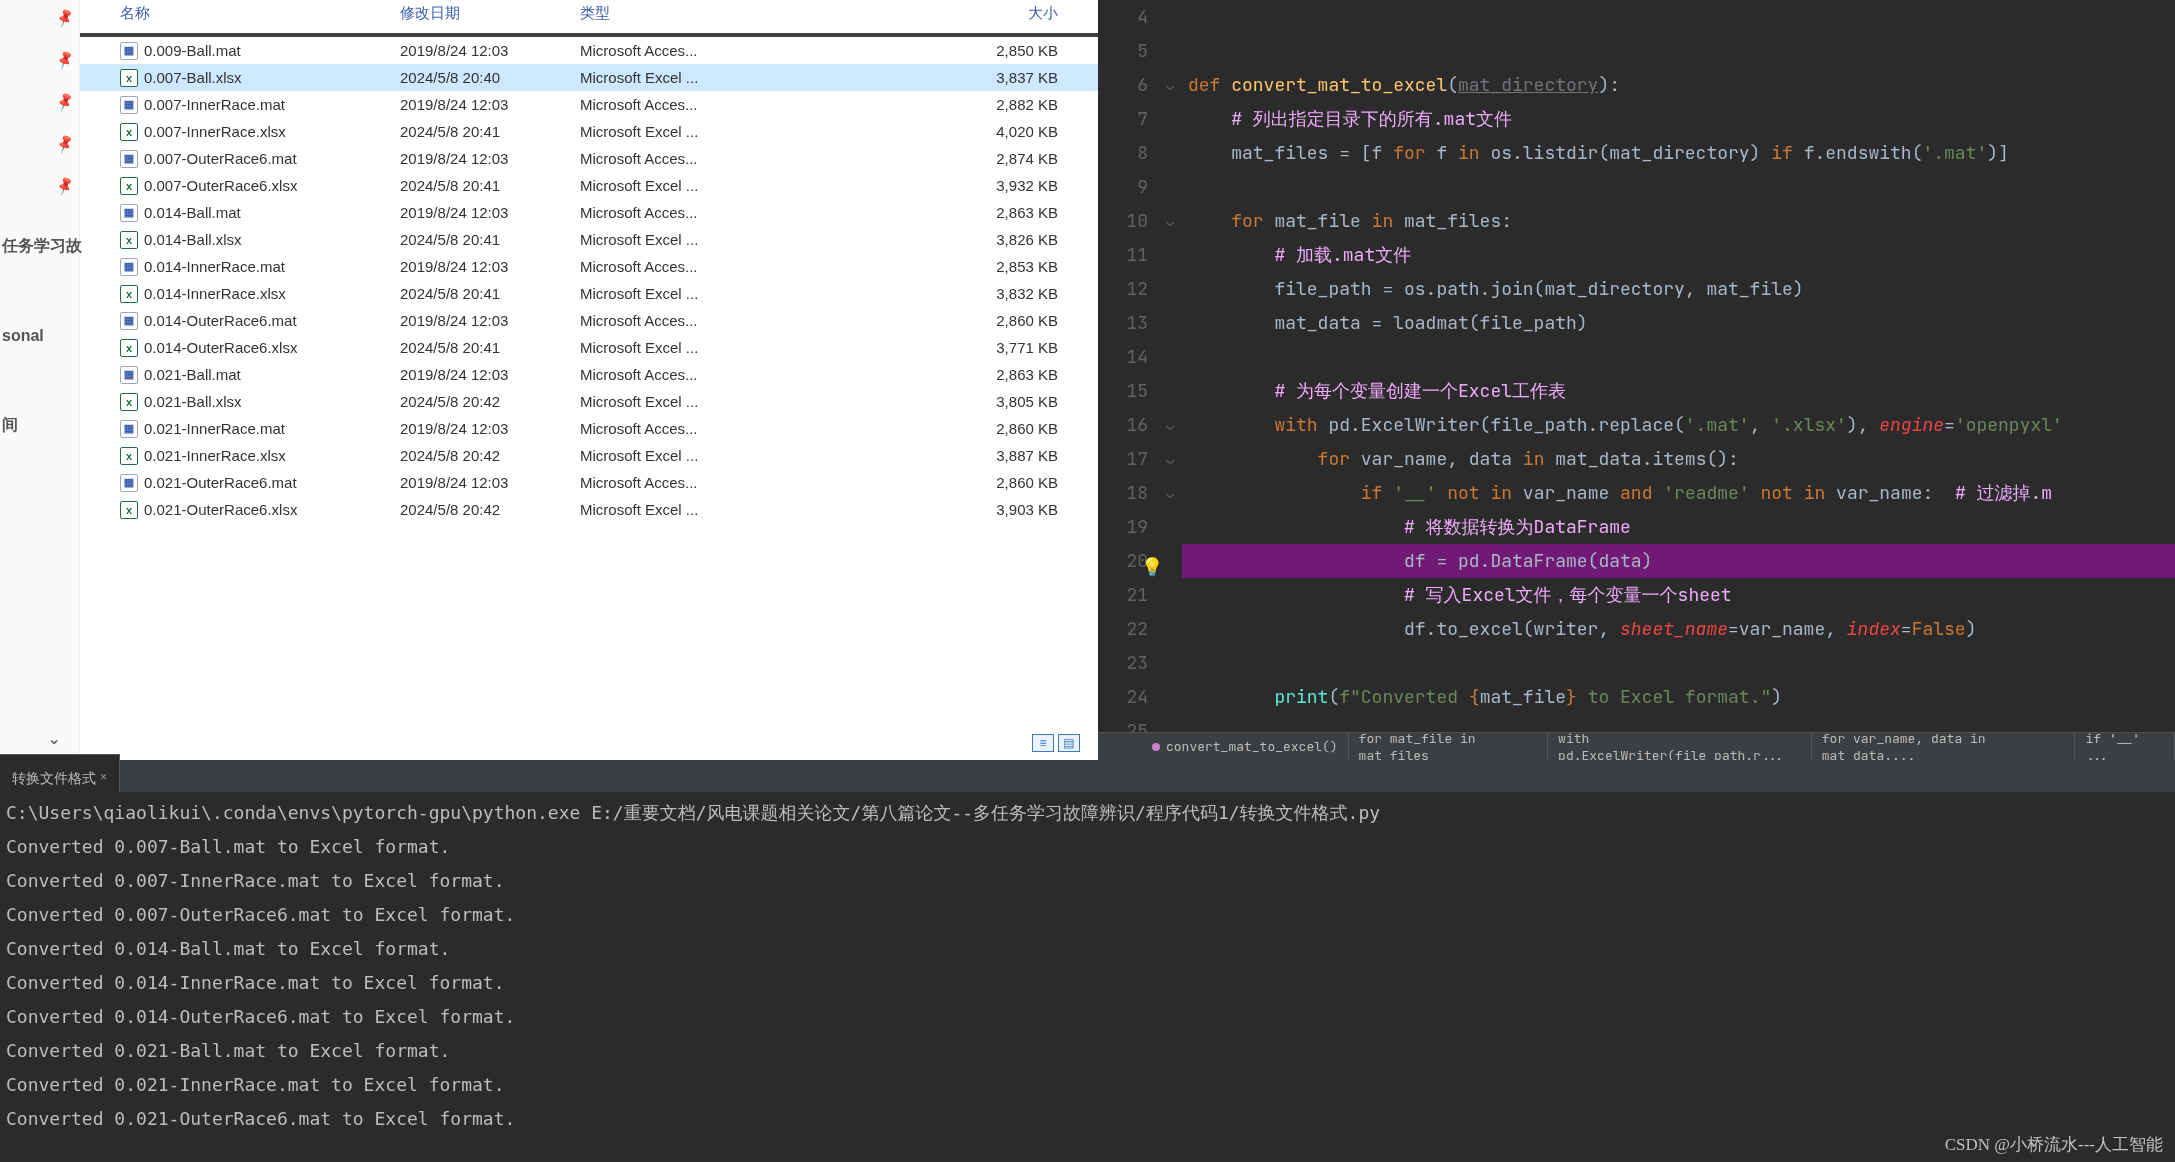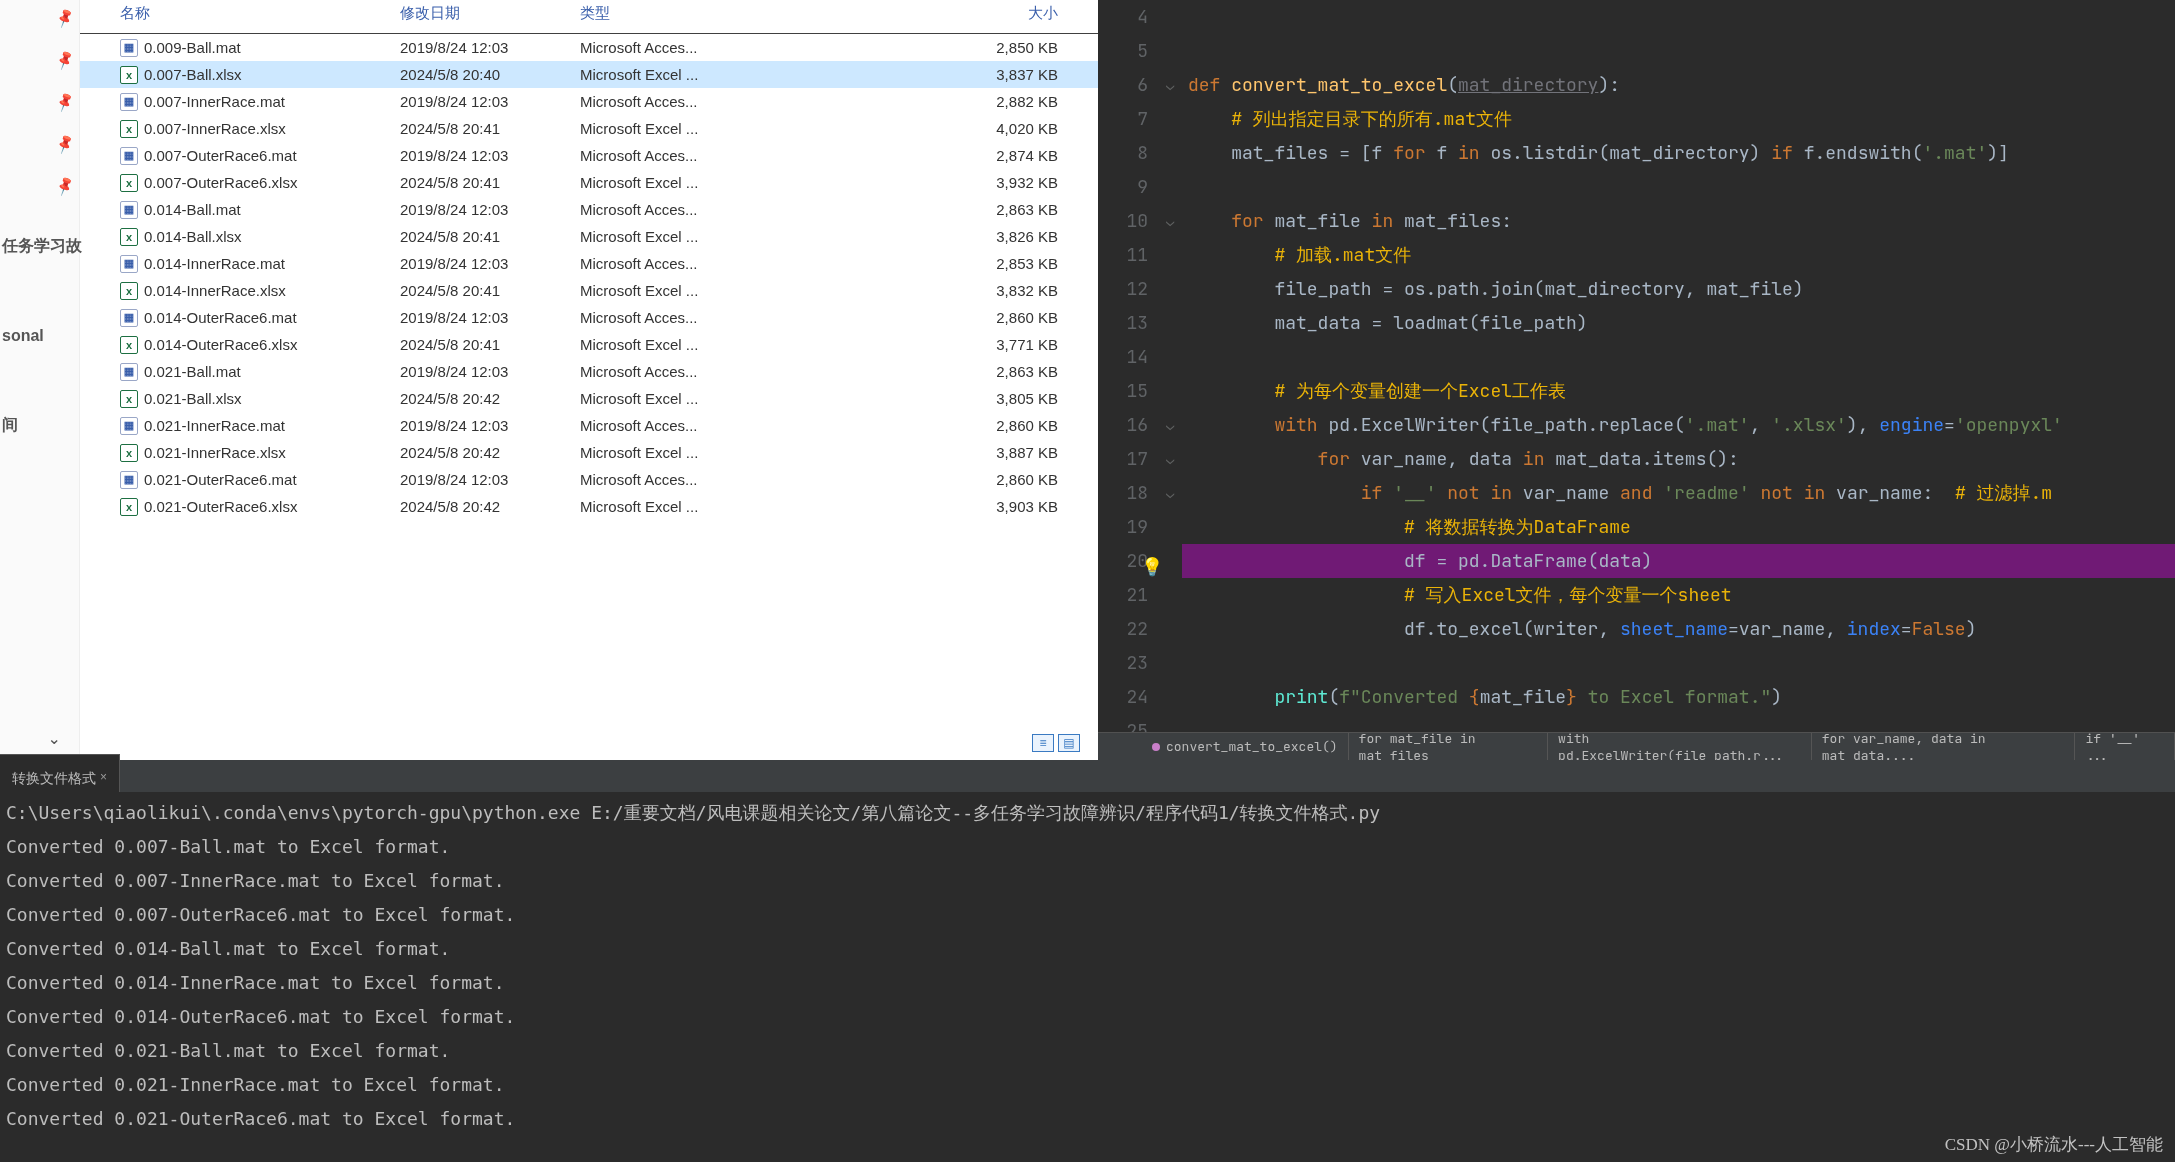--- a/index.html
+++ b/index.html
@@ -8,21 +8,21 @@
 
 .explorer { position:absolute; left:0; top:0; width:1098px; height:760px; background:#fff; color:#222; display:flex; }
 .explorer-spine { width:80px; background:#fafafa; border-right:1px solid #eee; position:relative; }
 .spine-pins { position:absolute; top:10px; right:6px; display:flex; flex-direction:column; gap:26px; }
 .spine-pins span { color:#999; font-size:14px; transform:rotate(-25deg); }
 .spine-text { position:absolute; left:2px; top:236px; font-size:16px; color:#555; width:80px;font-weight:bold; }
 .spine-text div { margin-bottom:70px; }
 .spine-chevron { position:absolute; bottom:12px; right:18px; color:#555; font-size:16px; }
 
 .file-pane { flex:1; display:flex; flex-direction:column; background:#fff; }
-.file-header { display:flex; font-size:15px; color:#3a5fab; padding:0 0 6px 0; border-bottom:1px solid #404040; }
+.file-header { display:flex; font-size:15px; color:#3a5fab; padding:0 0 6px 0; border-bottom:4px solid #404040; }
 .file-header div { padding:4px 0; }
 .col-name  { width:320px; padding-left:40px !important; }
 .col-date  { width:180px; }
 .col-type  { width:160px; }
 .col-size  { flex:1; text-align:right; padding-right:40px !important; }
 
 .file-list { flex:1; overflow:auto; }
 .file-row { display:flex; align-items:center; height:27px; font-size:15px; color:#333; }
 .file-row.selected { background:#cde8ff; }
 .file-row .col-name { display:flex; align-items:center; gap:6px; }
@@ -38,22 +38,22 @@
 .code-area { flex:1; display:flex; overflow:hidden; }
 .gutter { width:68px; text-align:right; color:#606366; padding-right:18px; line-height:34px; user-select:none; position:relative; }
 .gutter .ln { height:34px; }
 .gutter .bulb { position:absolute; right:2px; color:#e8a33d; }
 .fold-col { width:16px; position:relative; }
 .fold-col .fm { position:absolute; color:#5e6060; font-size:14px; left:0; }
 .codelines { flex:1; line-height:34px; white-space:pre; color:#a9b7c6; overflow:hidden; }
 .codelines .row { height:34px; padding-left:6px; }
 .codelines .row.hl { background:#701a75; }
 
-.kw{color:#cc7832;} .df{color:#ffc66d;} .st{color:#6a8759;} .cm{color:#eab308;} .bl{color:#5eead4;} .pa{color:#72737a;text-decoration:underline;}
-.fnc{color:#3b82f6;} .fstrv{color:#cc7832;}
+.kw{color:#cc7832;} .df{color:#ffc66d;} .st{color:#6a8759;} .cm{color:#f0abfc;} .bl{color:#5eead4;} .pa{color:#72737a;text-decoration:underline;}
+.fnc{color:#ef4444;font-style:italic;} .fstrv{color:#cc7832;}
 
 .crumbs { height:28px; background:#3c3f41; border-top:1px solid #515151; display:flex; align-items:center; font-size:13px; color:#bbb; padding-left:44px; }
 .crumbs span { padding:0 10px; border-right:1px solid #555; height:100%; display:flex; align-items:center; }
 .crumbs span:first-child::before { content:""; width:8px; height:8px; border-radius:50%; background:#c97fc9; margin-right:6px; display:inline-block;}
 
 
 .term-tab { position:absolute; left:0; top:760px; right:0; height:32px; background:#3c3f41; display:flex; align-items:flex-end; font-size:14px; }
 .term-tab .tab { background:#2b2b2b; color:#bbb; padding:15px 12px 4px; border-top:1px solid #555; border-right:1px solid #555; display:flex; align-items:flex-start; gap:4px;}
 .term-tab .tab .x { color:#999; font-size:12px;}
 .terminal { position:absolute; left:0; top:792px; right:0; bottom:0; background:#2b2b2b; font-family:Consolas,monospace; font-size:18px; line-height:34px; color:#bdbdbd; padding:4px 6px; white-space:pre; overflow:hidden;}

